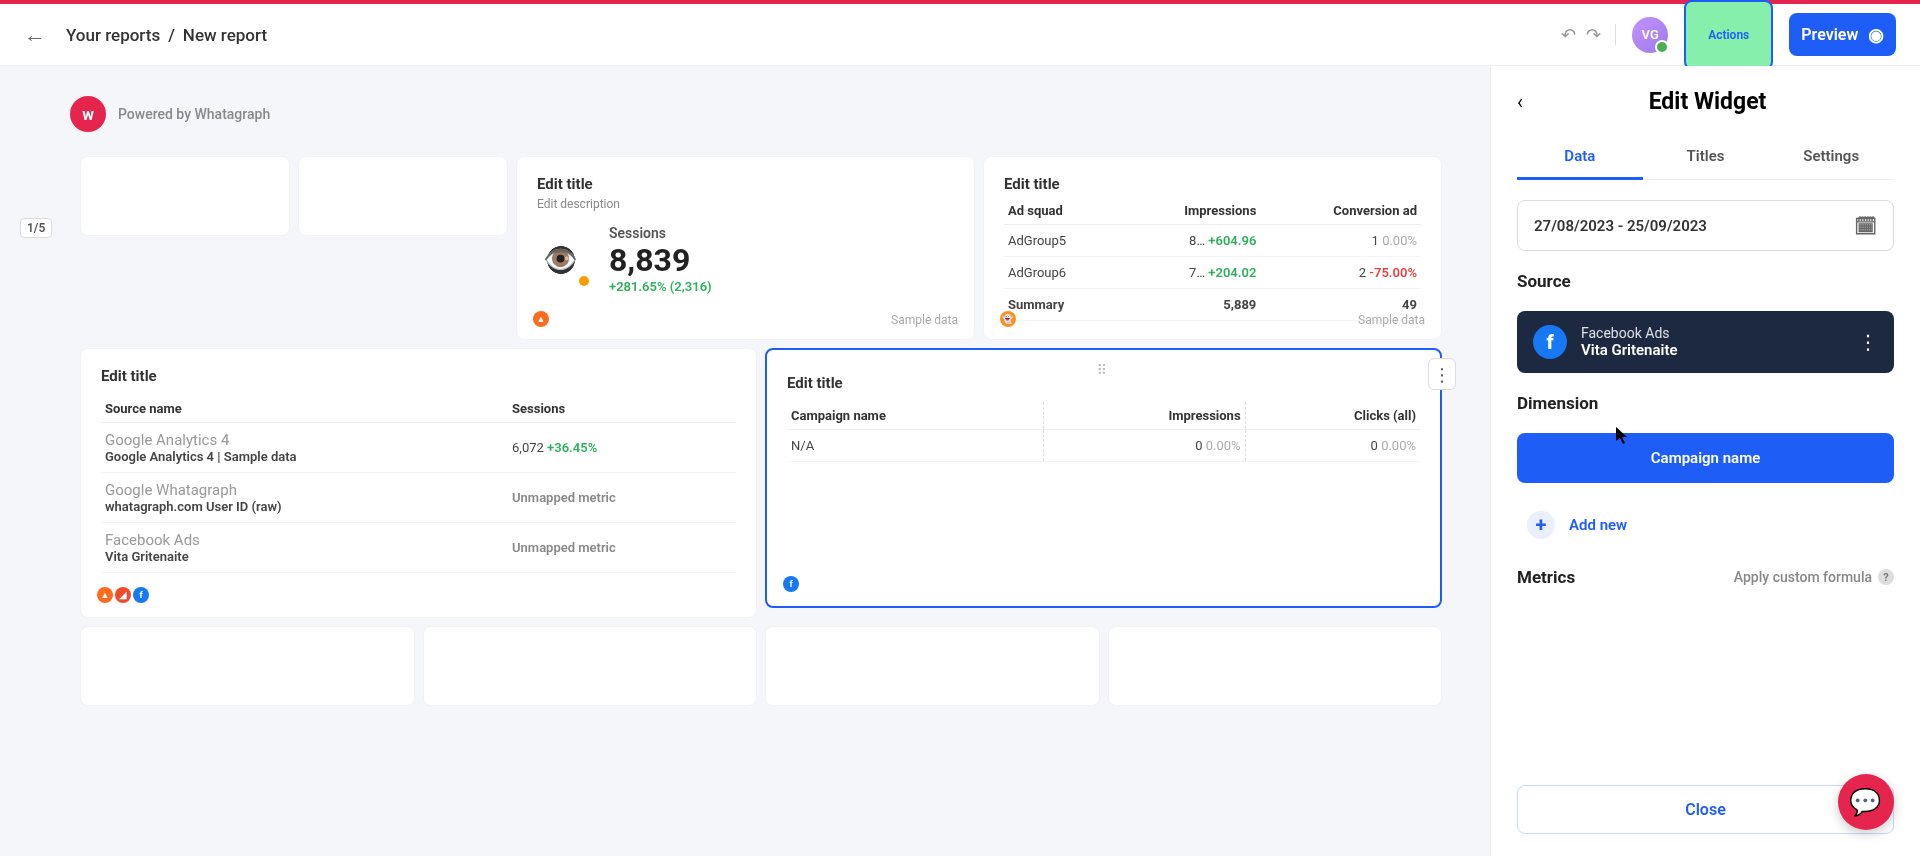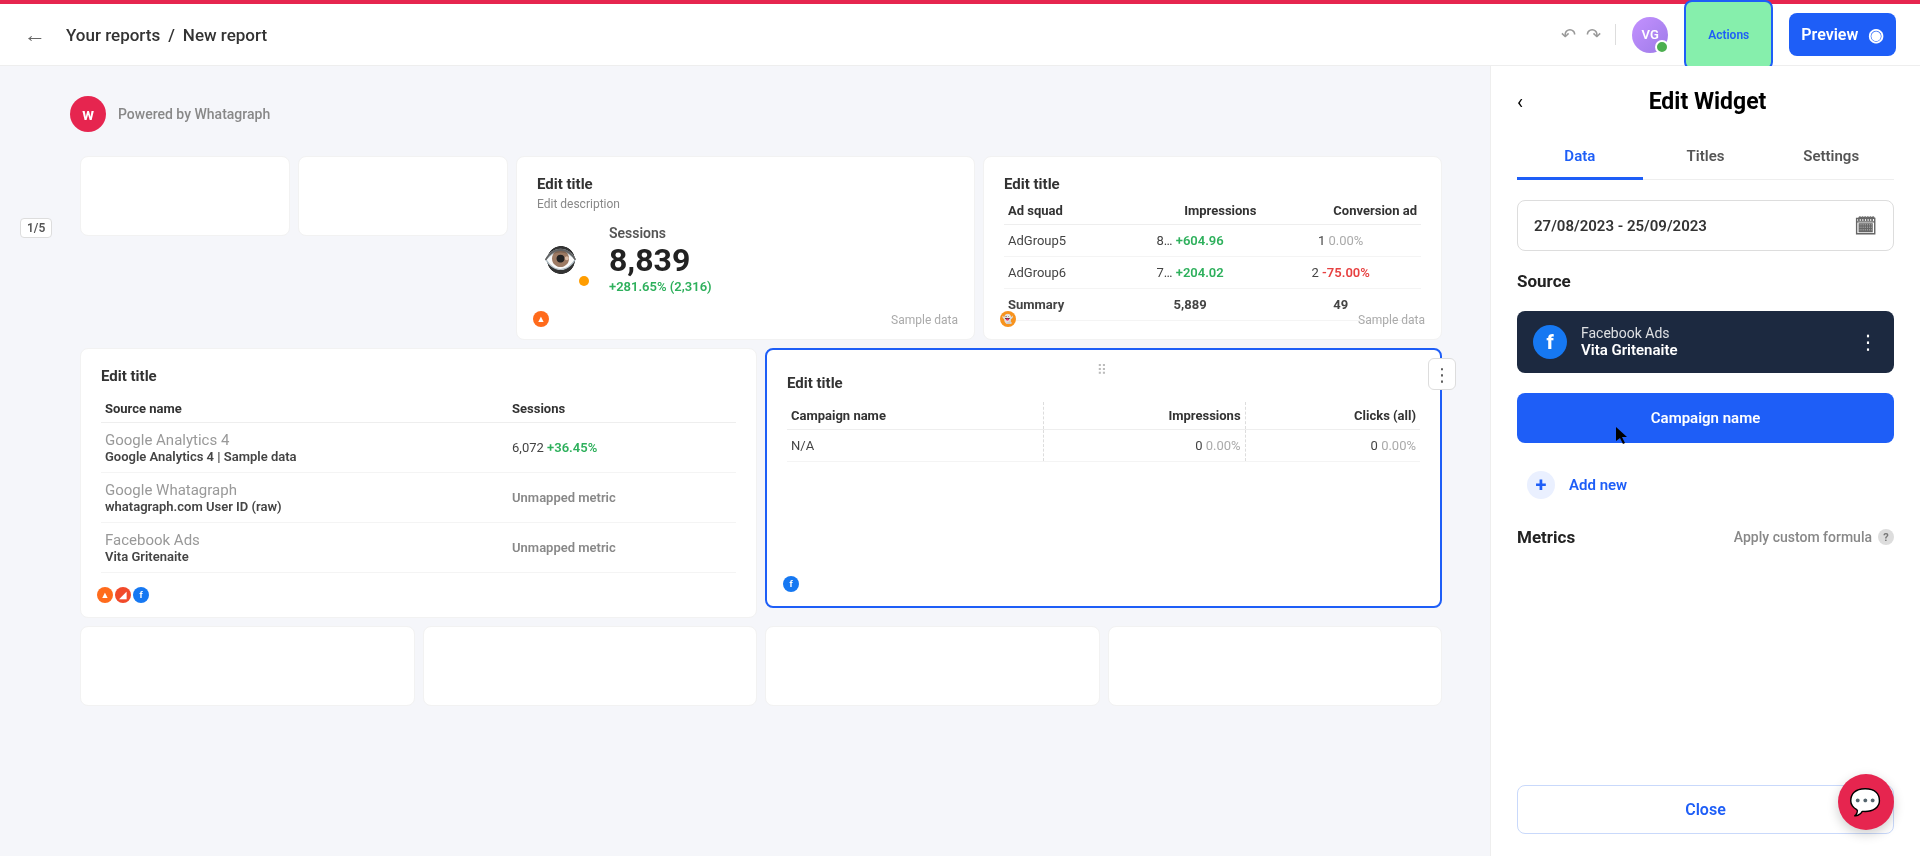--- a/index.html
+++ b/index.html
@@ -73,21 +73,21 @@
 .dimension-btn { background:#1e5ef7; color:#fff; padding:16px; border-radius:8px; text-align:center; font-size:15px; font-weight:600; cursor:pointer; }
 .add-new { display:flex; align-items:center; gap:14px; color:#1e5ef7; font-weight:600; font-size:15px; padding:8px 10px; cursor:pointer; }
 .add-new .plus-badge { width:28px; height:28px; border-radius:50%; background:#eaf0ff; color:#1e5ef7; display:flex; align-items:center; justify-content:center; font-size:20px; font-weight:700; }
 .metrics-row { display:flex; justify-content:space-between; align-items:center; }
 .apply-formula { color:#888; font-size:14px; font-weight:500; display:flex; gap:6px; align-items:center; cursor:pointer; }
 .help-dot{width:16px;height:16px;border-radius:50%;background:#ddd;color:#777;font-size:11px;display:flex;align-items:center;justify-content:center;font-weight:700;}
 .close-btn { border:1px solid #c9d9fb; color:#1e5ef7; background:#fff; border-radius:8px; padding:14px 0; font-size:16px; font-weight:600; cursor:pointer; margin-top:auto; width:100%; }
 .chat-fab { position:absolute; right:26px; bottom:26px; width:56px; height:56px; border-radius:50%; background:#e6254f; color:#fff; display:flex; align-items:center; justify-content:center; font-size:26px; cursor:pointer; box-shadow:0 4px 12px rgba(0,0,0,.2);}
 .cursor-arrow { position:absolute; width:12px; height:18px; pointer-events:none; z-index:100; }
 .widget2 .tbl th:nth-child(2),.widget2 .tbl th:nth-child(3){text-align:right;}
-.widget2 .tbl td:nth-child(2),.widget2 .tbl td:nth-child(3){text-align:center;margin-top:12px;}
+.widget2 .tbl td:nth-child(2),.widget2 .tbl td:nth-child(3){text-align:right;margin-top:12px;}
 .widget-sel-wrap{position:relative;}
 </style>
 </head>
 <body>
 
 <div class="top-bar"></div>
 
 <div class="header">
   <div class="header-left">
     <span class="back-arrow">←</span>
@@ -265,20 +265,21 @@
     <div class="section-label">Source</div>
     <div class="source-card">
       <div class="fbicon">f</div>
       <div class="txt">
         <div class="t1">Facebook Ads</div>
         <div class="t2">Vita Gritenaite</div>
       </div>
       <span class="dots">⋮</span>
     </div>
 
+    <div class="section-label">Dimension</div>
     <div class="dimension-btn">Campaign name</div>
     <div class="add-new">
       <span class="plus-badge">+</span>
       <span>Add new</span>
     </div>
 
     <div class="metrics-row">
       <div class="section-label">Metrics</div>
       <div class="apply-formula">
         <span>Apply custom formula</span>

